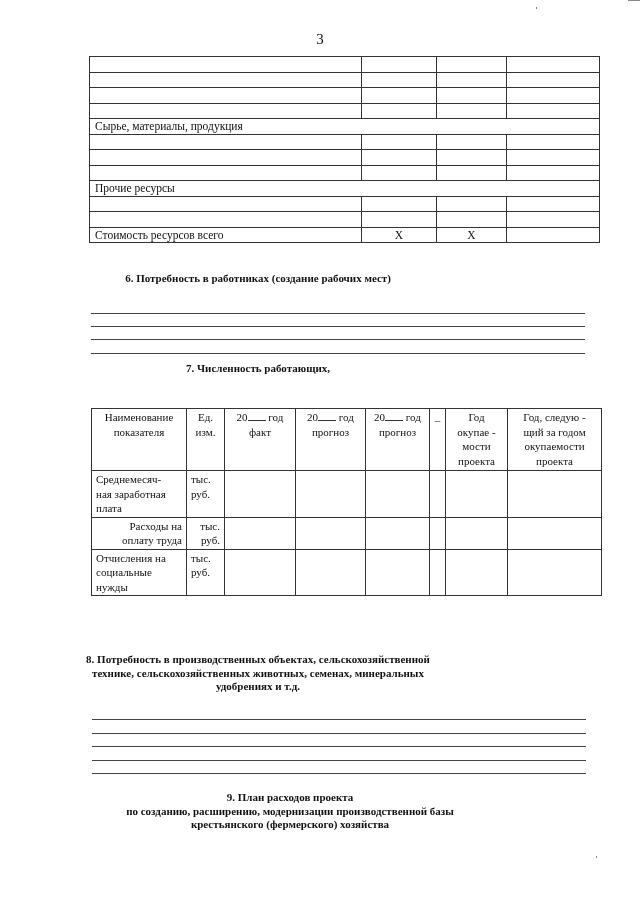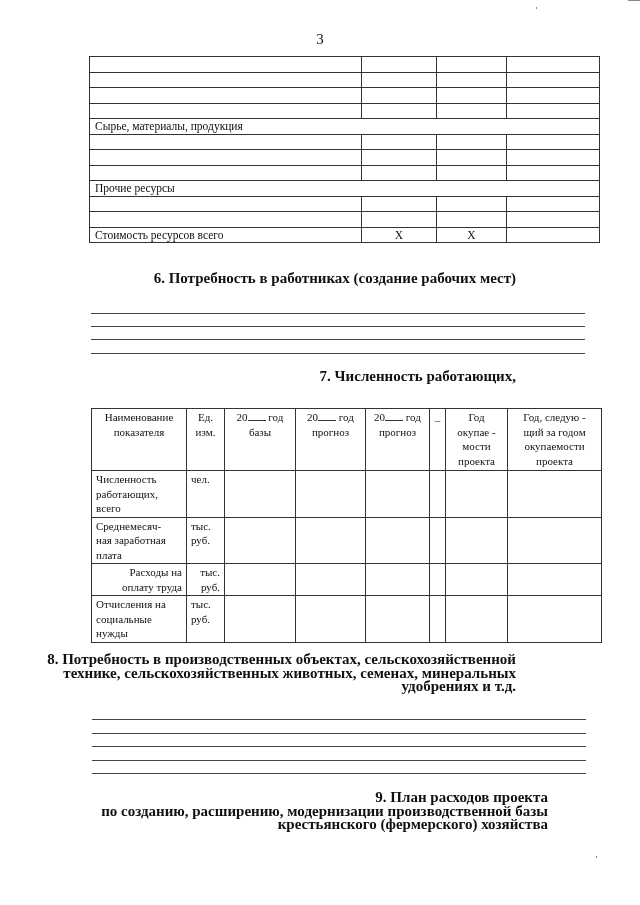--- a/index.html
+++ b/index.html
@@ -5,21 +5,21 @@
   html, body { margin:0; padding:0; background:#ffffff; }
   body { width:640px; height:905px; position:relative; overflow:hidden;
          font-family:"Liberation Serif", "DejaVu Serif", serif; color:#111; }
   .abs { position:absolute; }
   .page-num { left:0; width:640px; top:31px; text-align:center; font-size:15px; }
   table { border-collapse:collapse; position:absolute; table-layout:fixed; }
   td { border:1px solid #333; padding:0 4px; font-size:11.5px; line-height:14px; vertical-align:top; overflow:hidden; }
   #resources-table { left:89px; top:56px; width:510px; }
   #resources-table td { height:14.5px; padding:0 5px; }
   #resources-table td.x { text-align:center; }
-  .heading { left:0; width:516px; text-align:right; font-weight:bold; font-size:15px; line-height:13.5px; }
+  .heading { left:0; width:516px; text-align:center; font-weight:bold; font-size:11px; line-height:13.5px; }
   .rule { position:absolute; height:0; border-top:1px solid #444; }
   #workers-table { left:91px; top:408px; width:510px; }
   #workers-table td { padding:1px 4px; font-size:11px; line-height:14.5px; }
   #workers-table td.hc { text-align:center; }
   .blank { display:inline-block; width:18px; border-bottom:1px solid #333; height:10px; vertical-align:baseline; }
   .speck { position:absolute; background:#888; }
 </style>
 </head>
 <body>
 
@@ -103,21 +103,21 @@
 </table>
 
 <div class="abs heading" style="top:272px;">6. Потребность в работниках (создание рабочих мест)</div>
 <div id="s6-lines">
     <div class="rule" style="top: 313px; left: 91px; width: 494px;"></div>
     <div class="rule" style="top: 326px; left: 91px; width: 494px;"></div>
     <div class="rule" style="top: 339px; left: 91px; width: 494px;"></div>
     <div class="rule" style="top: 353px; left: 91px; width: 494px;"></div>
   </div>
 
-<div class="abs heading" style="top:370px;">
+<div class="abs heading" style="top:362px;">
   <div>7. Численность работающих,</div>
 </div>
 
 <table id="workers-table">
   <colgroup>
     <col style="width:95px">
       <col style="width:38px">
       <col style="width:71px">
       <col style="width:70px">
     <col style="width:64px">
@@ -130,21 +130,21 @@
       <td class="hc">
         <div>Наименование</div>
         <div>показателя</div>
       </td>
       <td class="hc">
         <div>Ед.</div>
         <div>изм.</div>
       </td>
       <td class="hc">
         <div><span>20</span><span class="blank"></span> <span>год</span></div>
-        <div>базы</div>
+        <div>факт</div>
       </td>
       <td class="hc">
         <div><span>20</span><span class="blank"></span> <span>год</span></div>
         <div>прогноз</div>
       </td>
       <td class="hc">
         <div><span>20</span><span class="blank"></span> <span>год</span></div>
         <div>прогноз</div>
       </td>
       <td class="hc" style="padding:0 1px;">_</td>
@@ -156,36 +156,20 @@
       </td>
       <td class="hc">
         <div>Год, следую -</div>
         <div>щий за годом</div>
         <div>окупаемости</div>
         <div>проекта</div>
       </td>
     </tr>
   </tbody>
   <tbody id="workers-body">
-      <tr style="height: 45px;">
-        <td>
-          <div>Численность</div>
-          <div>работающих,</div>
-          <div>всего</div>
-        </td>
-        <td>
-          <div>чел.</div>
-        </td>
-        <td></td>
-        <td></td>
-        <td></td>
-        <td></td>
-        <td></td>
-        <td></td>
-      </tr>
       <tr style="height: 46px;">
         <td>
           <div>Среднемесяч-</div>
           <div>ная заработная</div>
           <div>плата</div>
         </td>
         <td>
           <div>тыс.</div>
           <div>руб.</div>
         </td>

